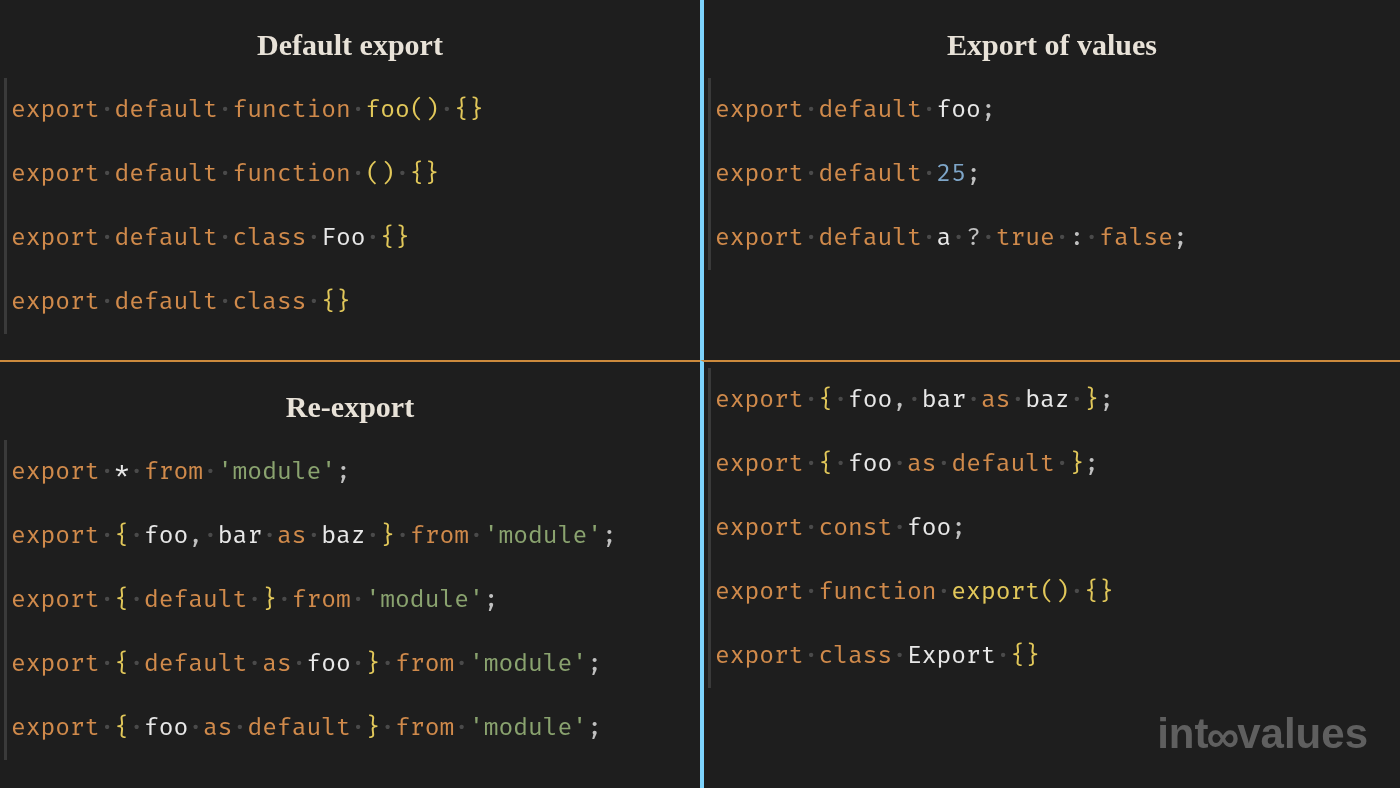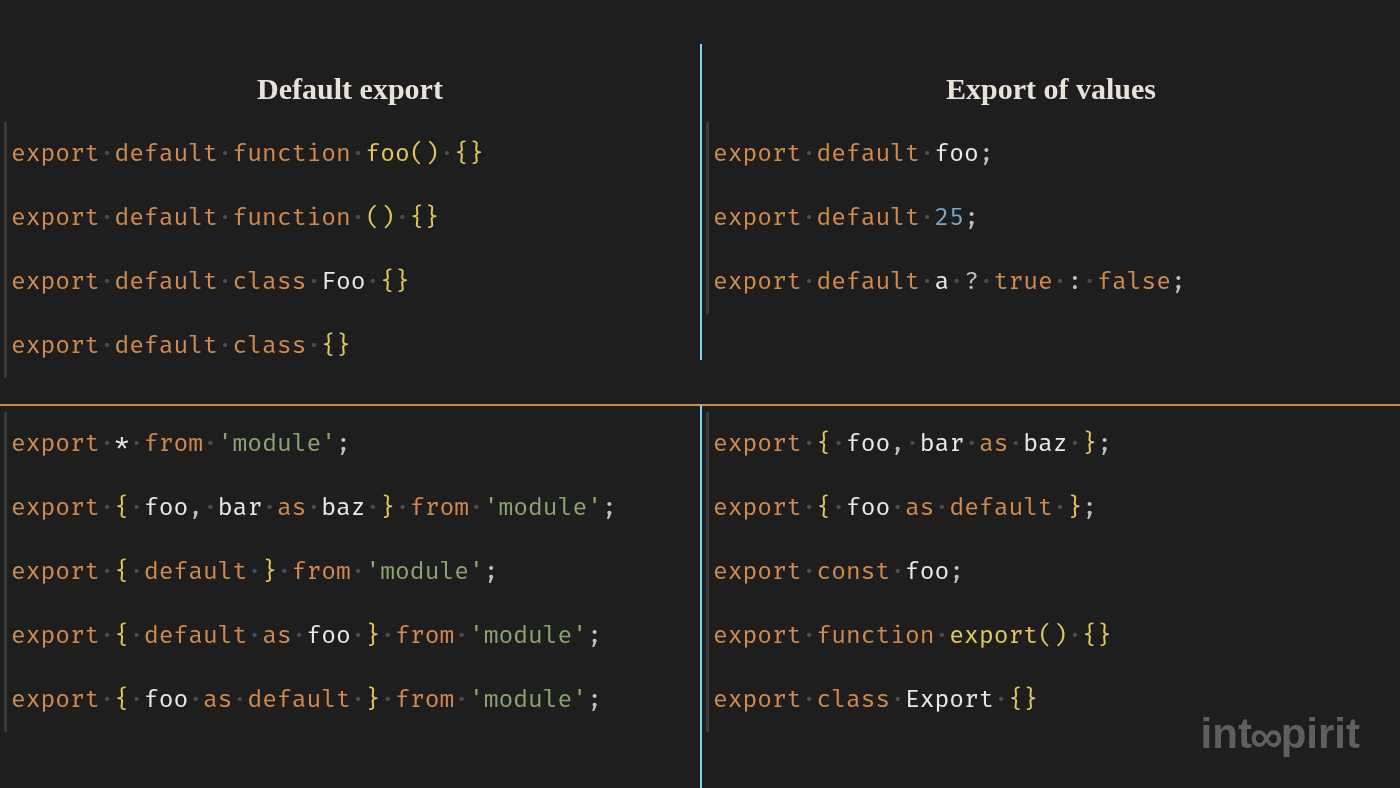--- a/index.html
+++ b/index.html
@@ -15,23 +15,22 @@
   .grid {
     display: grid;
     grid-template-columns: 700px 700px;
     grid-template-rows: 360px 428px;
     width: 1400px;
     height: 788px;
   }
   .cell {
     box-sizing: border-box;
     padding: 6px 0 0 0;
-    margin-top: 44px;
   }
-  .cell.right { border-left: 2px solid #7dd3fc; }
+  .cell.right { border-left: 4px solid #7dd3fc; }
   .cell.bottom { border-top: 2px solid #cc8a3d; }
   .title {
     font-family: Georgia, "Times New Roman", serif;
     font-weight: 700;
     font-size: 30px;
     color: #e8e2d8;
     text-align: center;
     margin: 22px 0 16px 0;
   }
   .code-list {
@@ -53,21 +52,21 @@
   .kw  { color: #d08a4b; } 
   .fn  { color: #e2c85a; } 
   .br  { color: #e2c85a; } 
   .id  { color: #e8e8e8; } 
   .str { color: #8aa36f; } 
   .num { color: #7ea6c9; text-align: center; } 
   .pn  { color: #c0c0c0; } 
   .dot { color: #4a4a4a; } 
   .logo {
     position: absolute;
-    right: 40px;
+    right: 32px;
     bottom: 30px;
     font-family: "Segoe UI", Arial, sans-serif;
     font-weight: 600;
     font-size: 42px;
     color: #6b6b6b;
     letter-spacing: 0px;
     opacity: 0.85;
     display: flex;
     align-items: center;
   }
@@ -94,20 +93,21 @@
   </div>
   <div class="cell right">
     <div class="title">Export of values</div>
     <div class="code-list">
         <div class="code-line"><span class="kw">export</span><span class="dot">·</span><span class="kw">default</span><span class="dot">·</span><span class="id">foo</span><span class="pn">;</span></div>
         <div class="code-line"><span class="kw">export</span><span class="dot">·</span><span class="kw">default</span><span class="dot">·</span><span class="num">25</span><span class="pn">;</span></div>
         <div class="code-line"><span class="kw">export</span><span class="dot">·</span><span class="kw">default</span><span class="dot">·</span><span class="id">a</span><span class="dot">·</span><span class="pn">?</span><span class="dot">·</span><span class="kw">true</span><span class="dot">·</span><span class="pn">:</span><span class="dot">·</span><span class="kw">false</span><span class="pn">;</span></div>
       </div>
   </div>
   <div class="cell bottom">
+    <div class="title">Re-export</div>
     <div class="code-list">
         <div class="code-line"><span class="kw">export</span><span class="dot">·</span><span class="id">*</span><span class="dot">·</span><span class="kw">from</span><span class="dot">·</span><span class="str">'module'</span><span class="pn">;</span></div>
         <div class="code-line"><span class="kw">export</span><span class="dot">·</span><span class="br">{</span><span class="dot">·</span><span class="id">foo</span><span class="pn">,</span><span class="dot">·</span><span class="id">bar</span><span class="dot">·</span><span class="kw">as</span><span class="dot">·</span><span class="id">baz</span><span class="dot">·</span><span class="br">}</span><span class="dot">·</span><span class="kw">from</span><span class="dot">·</span><span class="str">'module'</span><span class="pn">;</span></div>
         <div class="code-line"><span class="kw">export</span><span class="dot">·</span><span class="br">{</span><span class="dot">·</span><span class="kw">default</span><span class="dot">·</span><span class="br">}</span><span class="dot">·</span><span class="kw">from</span><span class="dot">·</span><span class="str">'module'</span><span class="pn">;</span></div>
         <div class="code-line"><span class="kw">export</span><span class="dot">·</span><span class="br">{</span><span class="dot">·</span><span class="kw">default</span><span class="dot">·</span><span class="kw">as</span><span class="dot">·</span><span class="id">foo</span><span class="dot">·</span><span class="br">}</span><span class="dot">·</span><span class="kw">from</span><span class="dot">·</span><span class="str">'module'</span><span class="pn">;</span></div>
         <div class="code-line"><span class="kw">export</span><span class="dot">·</span><span class="br">{</span><span class="dot">·</span><span class="id">foo</span><span class="dot">·</span><span class="kw">as</span><span class="dot">·</span><span class="kw">default</span><span class="dot">·</span><span class="br">}</span><span class="dot">·</span><span class="kw">from</span><span class="dot">·</span><span class="str">'module'</span><span class="pn">;</span></div>
       </div>
   </div>
   <div class="cell right bottom">
     <div class="code-list">
@@ -116,14 +116,14 @@
         <div class="code-line"><span class="kw">export</span><span class="dot">·</span><span class="kw">const</span><span class="dot">·</span><span class="id">foo</span><span class="pn">;</span></div>
         <div class="code-line"><span class="kw">export</span><span class="dot">·</span><span class="kw">function</span><span class="dot">·</span><span class="fn">export</span><span class="br">()</span><span class="dot">·</span><span class="br">{}</span></div>
         <div class="code-line"><span class="kw">export</span><span class="dot">·</span><span class="kw">class</span><span class="dot">·</span><span class="id">Export</span><span class="dot">·</span><span class="br">{}</span></div>
       </div>
   </div>
 </div>
 
 <div class="logo">
   <span>int</span>
     <span class="inf">∞</span>
-    <span>pirit</span>
+    <span>values</span>
 </div>
 
 </body></html>

